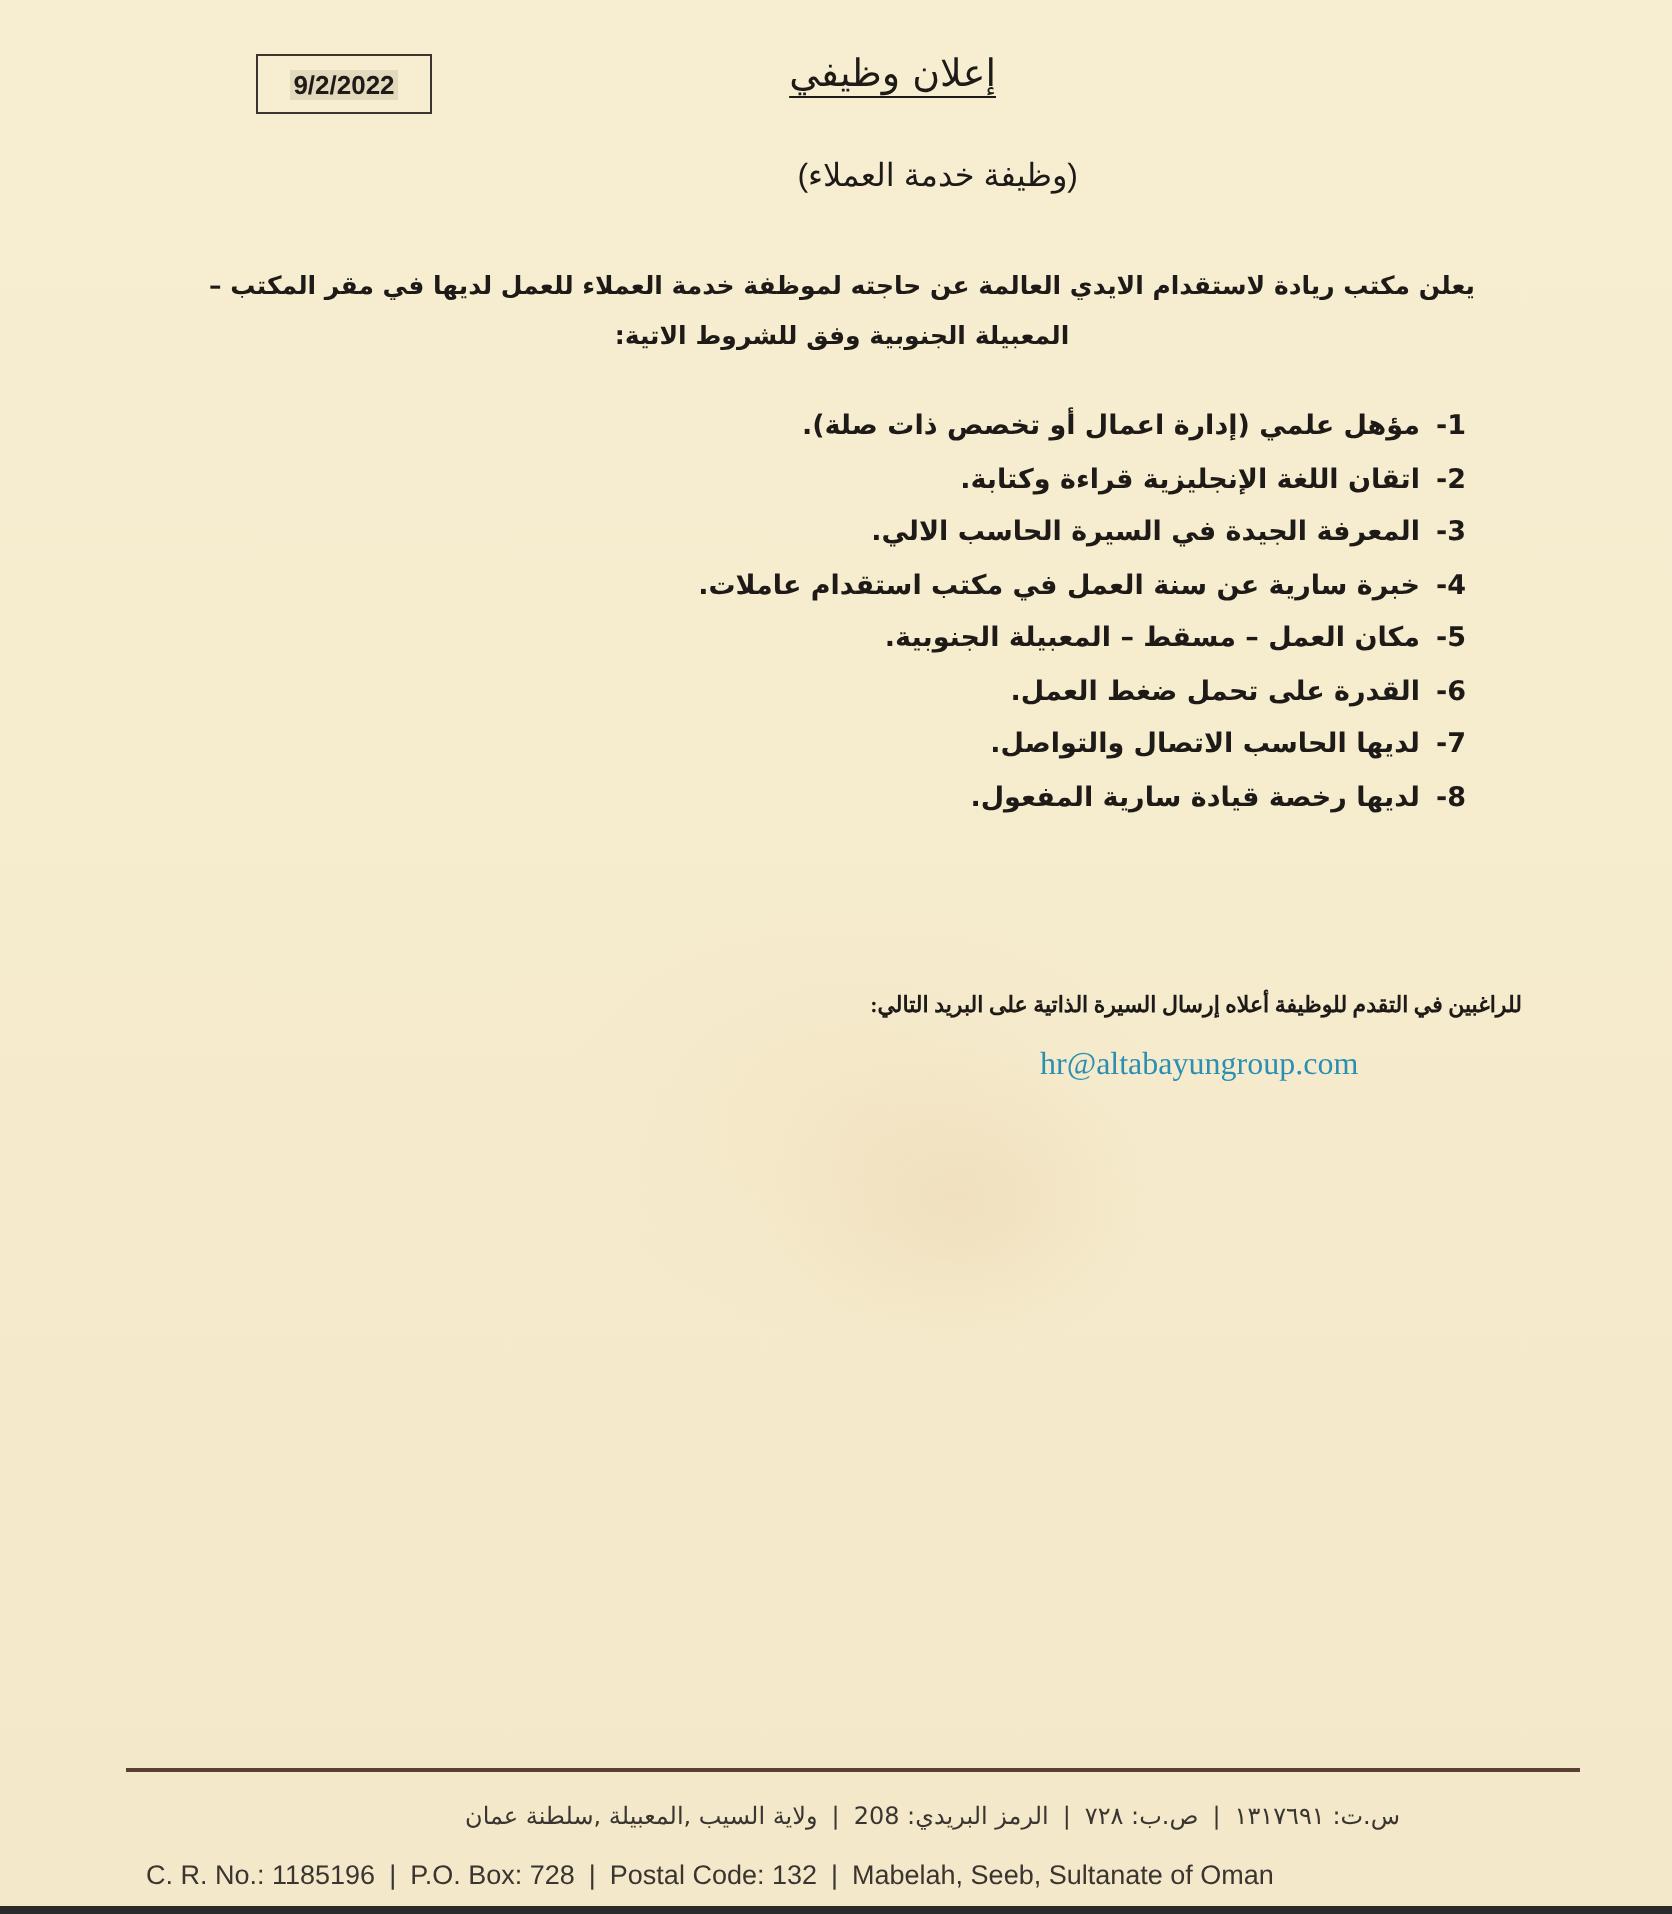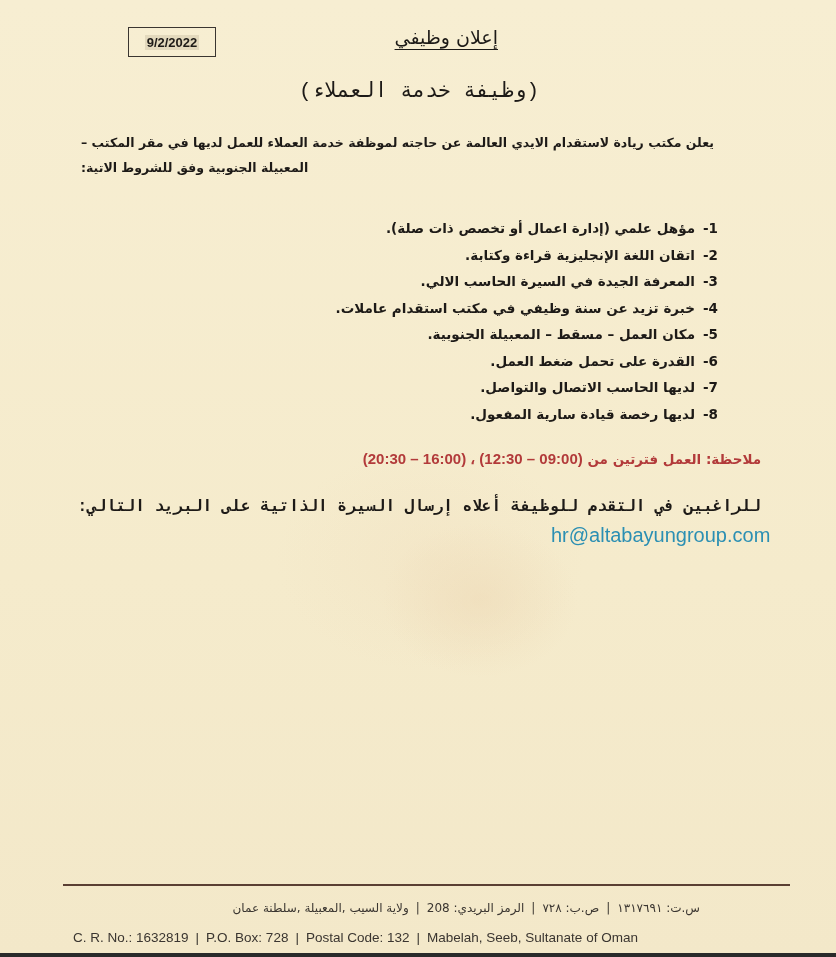--- a/index.html
+++ b/index.html
@@ -25,52 +25,52 @@
     }
     .date-box span { background: #e3d9bd; padding: 0 2px; }
     .title {
       position: absolute; right: 338px; top: 26px;
       font-family: "DejaVu Sans", sans-serif; font-weight: normal; font-size: 19px;
       text-decoration: underline; text-underline-offset: 5px;
       direction: rtl;
     }
     .subtitle {
       position: absolute; right: 297px; top: 78px;
-      font-family: Liberation Mono, monospace; font-size: 21px;
+      font-family: Liberation Sans, sans-serif; font-size: 16px;
       direction: rtl;
     }
     .intro {
       position: absolute; right: 75px; top: 130px; width: 680px;
-      direction: rtl; text-align: left;
+      direction: rtl; text-align: center;
       font-family: "DejaVu Sans", sans-serif; font-weight: bold; font-size: 12.5px;
       line-height: 25px;
     }
     .reqs {
       position: absolute; right: 103px; top: 200px;
-      direction: rtl; list-style: none; margin: 15px; padding: 0;
+      direction: rtl; list-style: none; margin: 0; padding: 0;
       font-family: "DejaVu Sans", sans-serif; font-weight: bold; font-size: 13.5px;
     }
     .reqs li { height: 26.5px; line-height: 26.5px; white-space: nowrap; }
     .reqs .num { display: inline-block; margin-left: 8px; direction: ltr; unicode-bidi: isolate; }
     .note {
       position: absolute; right: 75px; top: 450px;
       direction: rtl; color: #b23a3a;
       font-family: "DejaVu Sans", sans-serif; font-weight: bold; font-size: 13.5px;
       white-space: nowrap;
     }
     .note .times { font-family: "Liberation Sans", sans-serif; font-size: 15px; unicode-bidi: isolate; direction: ltr; }
     .apply {
       position: absolute; right: 75px; top: 496px;
       direction: rtl;
-      font-family: Liberation Mono, monospace; font-weight: bold; font-size: 16px;
+      font-family: Liberation Serif, serif; font-weight: bold; font-size: 11px;
       white-space: nowrap;
     }
     .email {
-      position: absolute; left: 551px; top: 524px;
-      font-family: Liberation Sans, sans-serif; font-size: 20px; color: #2b8fb3;
+      position: absolute; left: 520px; top: 524px;
+      font-family: Liberation Serif, serif; font-size: 16px; color: #2b8fb3;
       text-decoration: none;
     }
     .rule {
       position: absolute; left: 63px; top: 884px; width: 727px; height: 2px;
       background: #5a3f33;
     }
     .footer-ar {
       position: absolute; right: 136px; top: 901px;
       direction: rtl;
       font-family: "DejaVu Sans", sans-serif; font-size: 12px; color: #3a3530;
@@ -97,40 +97,36 @@
 
   <div class="title">إعلان وظيفي</div>
   <div class="subtitle">(وظيفة خدمة العملاء)</div>
 
   <div class="intro">يعلن مكتب ريادة لاستقدام الايدي العالمة عن حاجته لموظفة خدمة العملاء للعمل لديها في مقر المكتب – المعبيلة الجنوبية وفق للشروط الاتية:</div>
 
   <ul class="reqs">
     <li><span class="num">-1</span><span>مؤهل علمي (إدارة اعمال أو تخصص ذات صلة).</span></li>
     <li><span class="num">-2</span><span>اتقان اللغة الإنجليزية قراءة وكتابة.</span></li>
     <li><span class="num">-3</span><span>المعرفة الجيدة في السيرة الحاسب الالي.</span></li>
-    <li><span class="num">-4</span><span>خبرة تزيد عن سنة وظيفي في مكتب استقدام عاملات.</span></li>
+    <li><span class="num">-4</span><span>خبرة سارية عن سنة العمل في مكتب استقدام عاملات.</span></li>
     <li><span class="num">-5</span><span>مكان العمل – مسقط – المعبيلة الجنوبية.</span></li>
     <li><span class="num">-6</span><span>القدرة على تحمل ضغط العمل.</span></li>
     <li><span class="num">-7</span><span>لديها الحاسب الاتصال والتواصل.</span></li>
     <li><span class="num">-8</span><span>لديها رخصة قيادة سارية المفعول.</span></li>
   </ul>
 
-  <div class="note">
-    <span>ملاحظة: العمل فترتين من</span>
-    <span class="times">(20:30 – 16:00) ، (12:30 – 09:00)</span>
-  </div>
 
   <div class="apply">للراغبين في التقدم للوظيفة أعلاه إرسال السيرة الذاتية على البريد التالي:</div>
 
   <a class="email">hr@altabayungroup.com</a>
 
   <div class="rule"></div>
 
   <div class="footer-ar">
     <span>س.ت: ١٣١٧٦٩١</span><span class="sep">|</span><span>ص.ب: ٧٢٨</span><span class="sep">|</span><span>الرمز البريدي: 208</span><span class="sep">|</span><span>ولاية السيب ,المعبيلة ,سلطنة عمان</span>
   </div>
 
   <div class="footer-en">
-    <span>C. R. No.: 1632819</span><span class="sep">|</span><span>P.O. Box: 728</span><span class="sep">|</span><span>Postal Code: 132</span><span class="sep">|</span><span>Mabelah, Seeb, Sultanate of Oman</span>
+    <span>C. R. No.: 1185196</span><span class="sep">|</span><span>P.O. Box: 728</span><span class="sep">|</span><span>Postal Code: 132</span><span class="sep">|</span><span>Mabelah, Seeb, Sultanate of Oman</span>
   </div>
 
   <div class="bottom-bar"></div>
 </div>
 
 </body></html>

